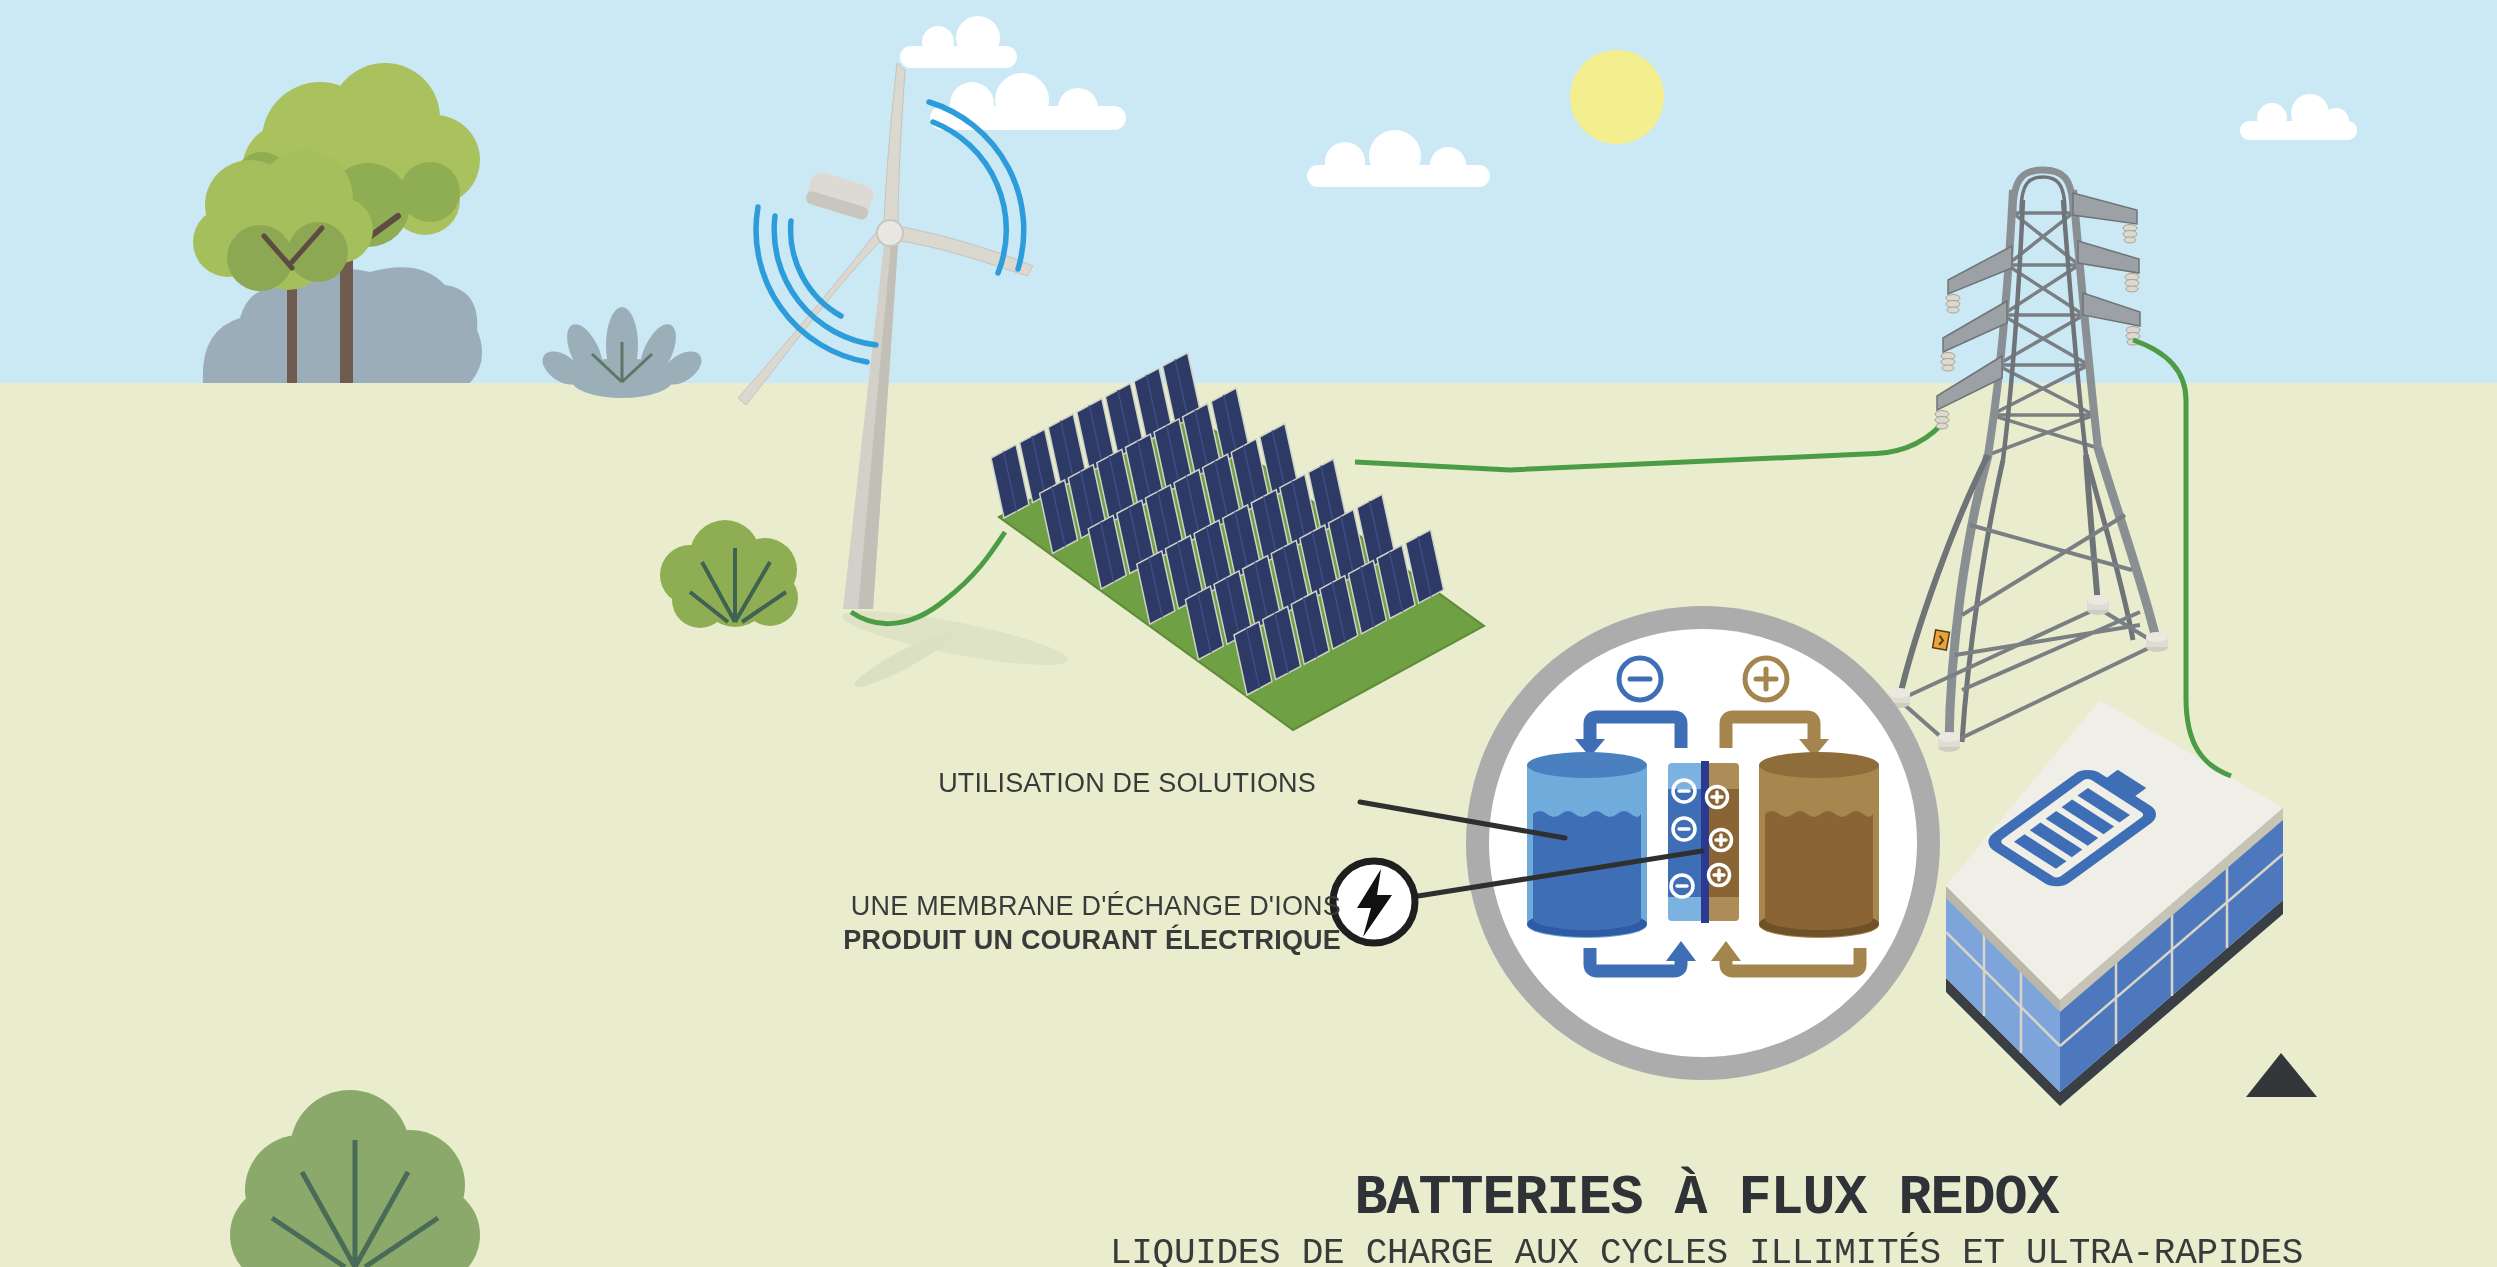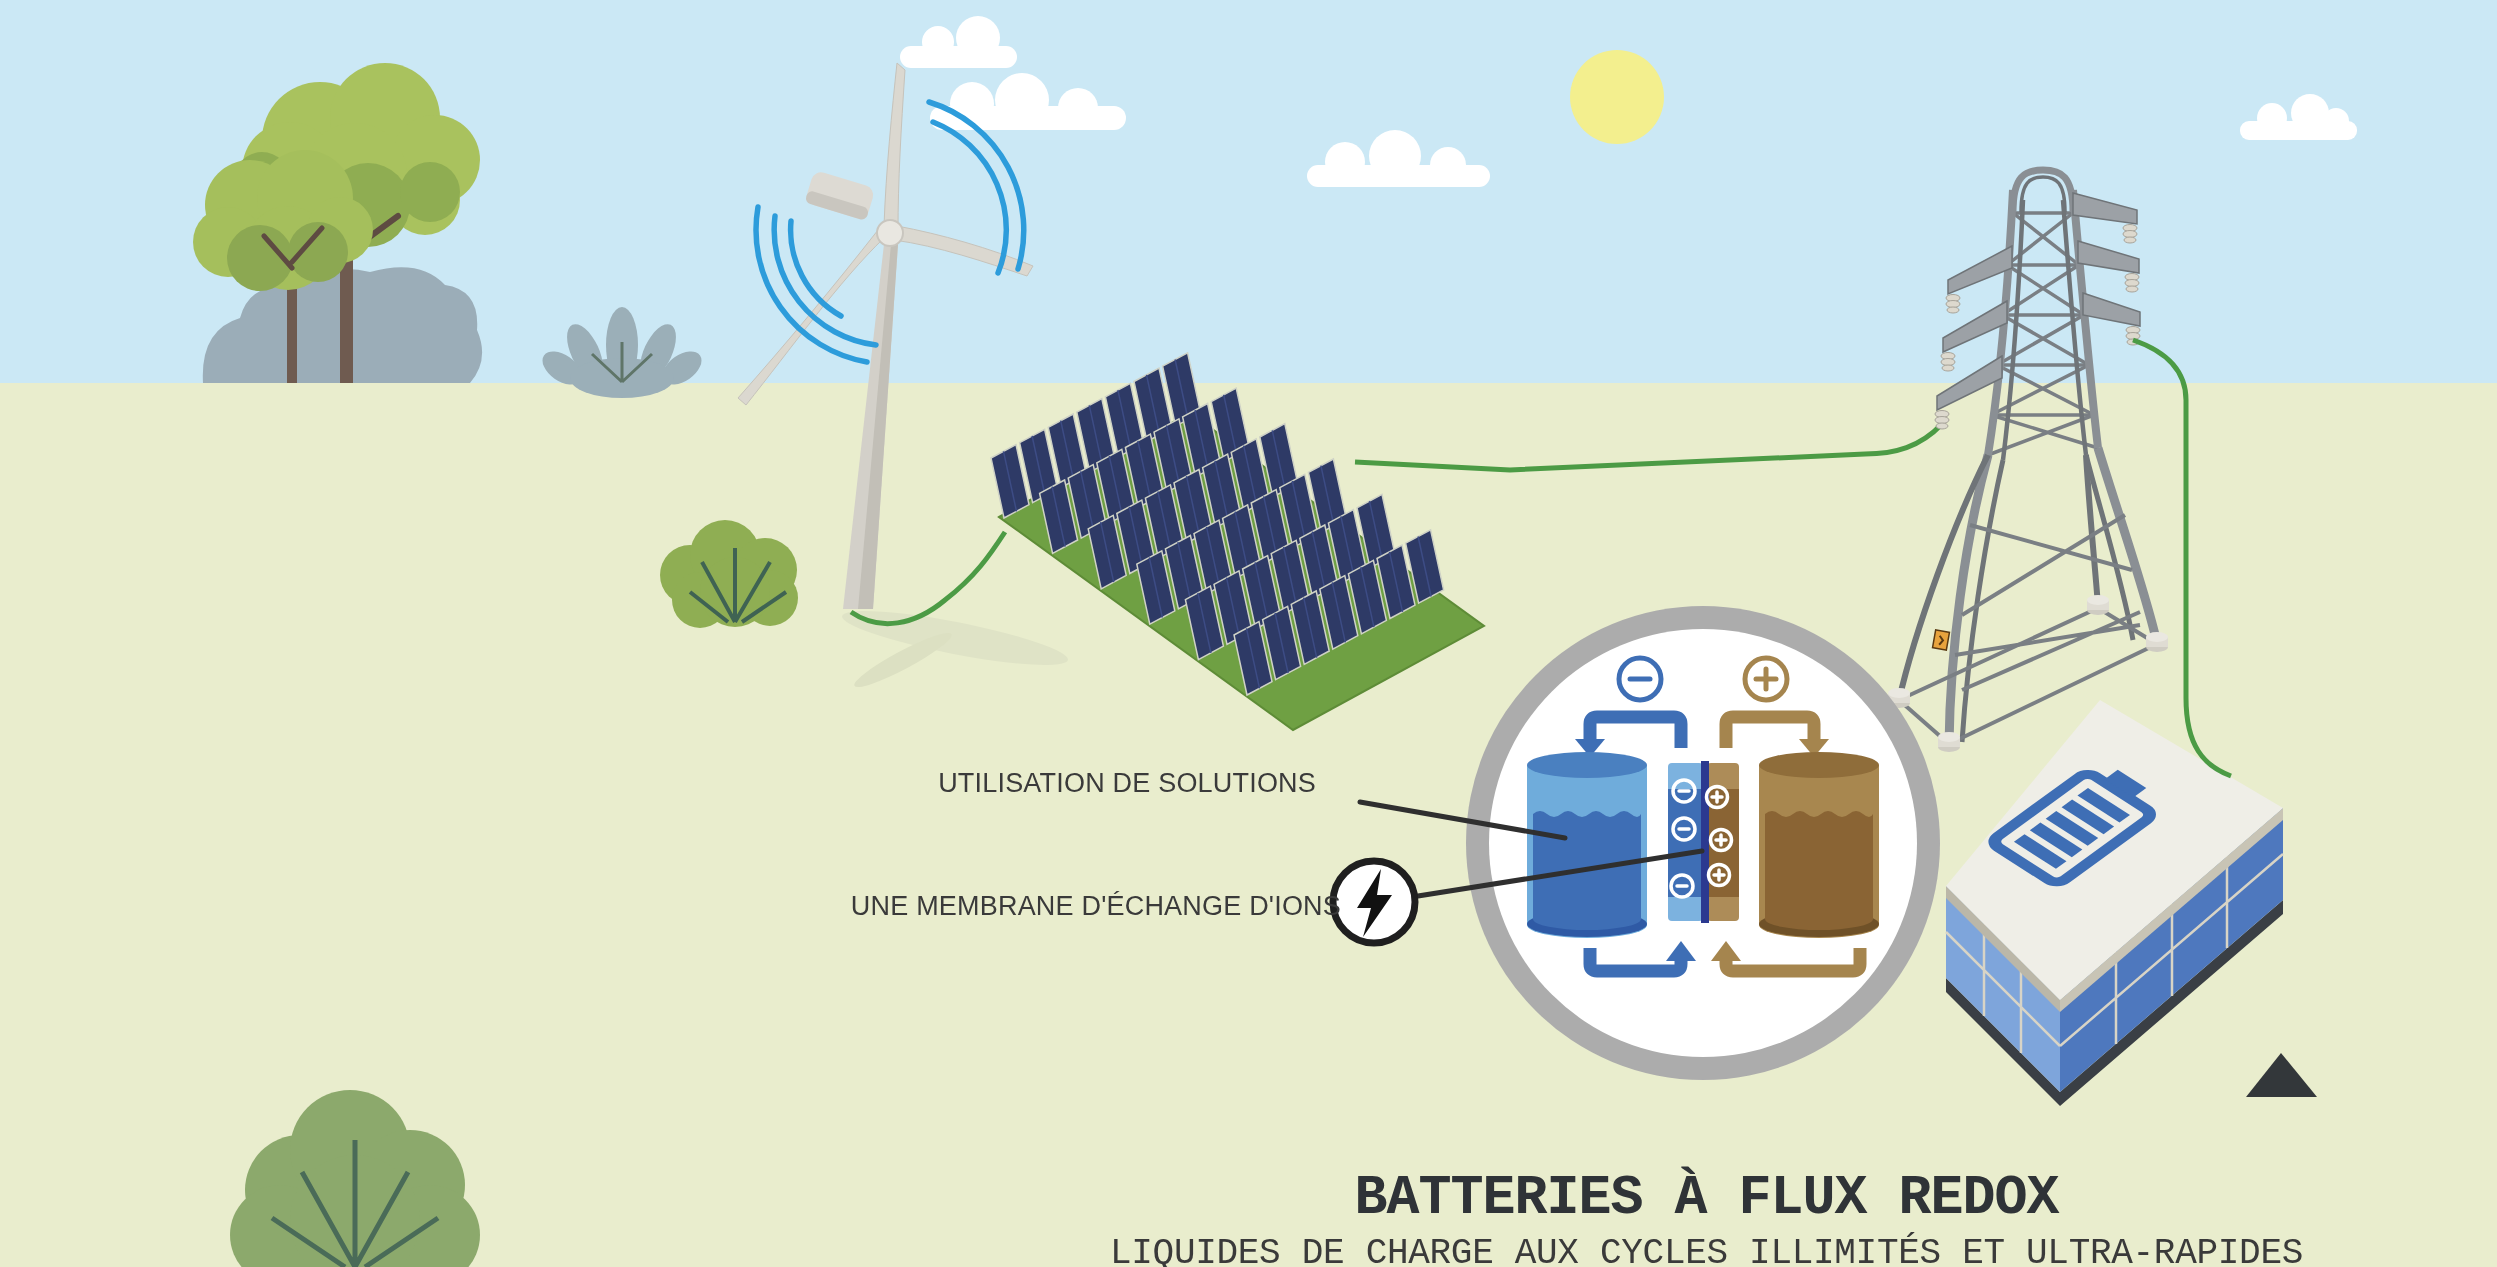--- a/index.html
+++ b/index.html
@@ -375,18 +375,19 @@
   </g>
 
   <polygon points="2246,1097 2317,1097 2281,1053" fill="#33373A"></polygon>
 </svg>
 
 <div class="ann" style="right:1181px;top:766px;">
   <div>UTILISATION DE SOLUTIONS</div>
 </div>
 <div class="ann" style="right:1156px;top:889px;">
   <div>UNE MEMBRANE D'ÉCHANGE D'IONS</div>
+  <div class="b">PRODUIT UN COURANT ÉLECTRIQUE</div>
 </div>
 <div class="titleblock">
   <div class="t">BATTERIES À FLUX REDOX</div>
   <div class="s">LIQUIDES DE CHARGE AUX CYCLES ILLIMITÉS ET ULTRA-RAPIDES</div>
 </div>
 </div>
 
 </body></html>

